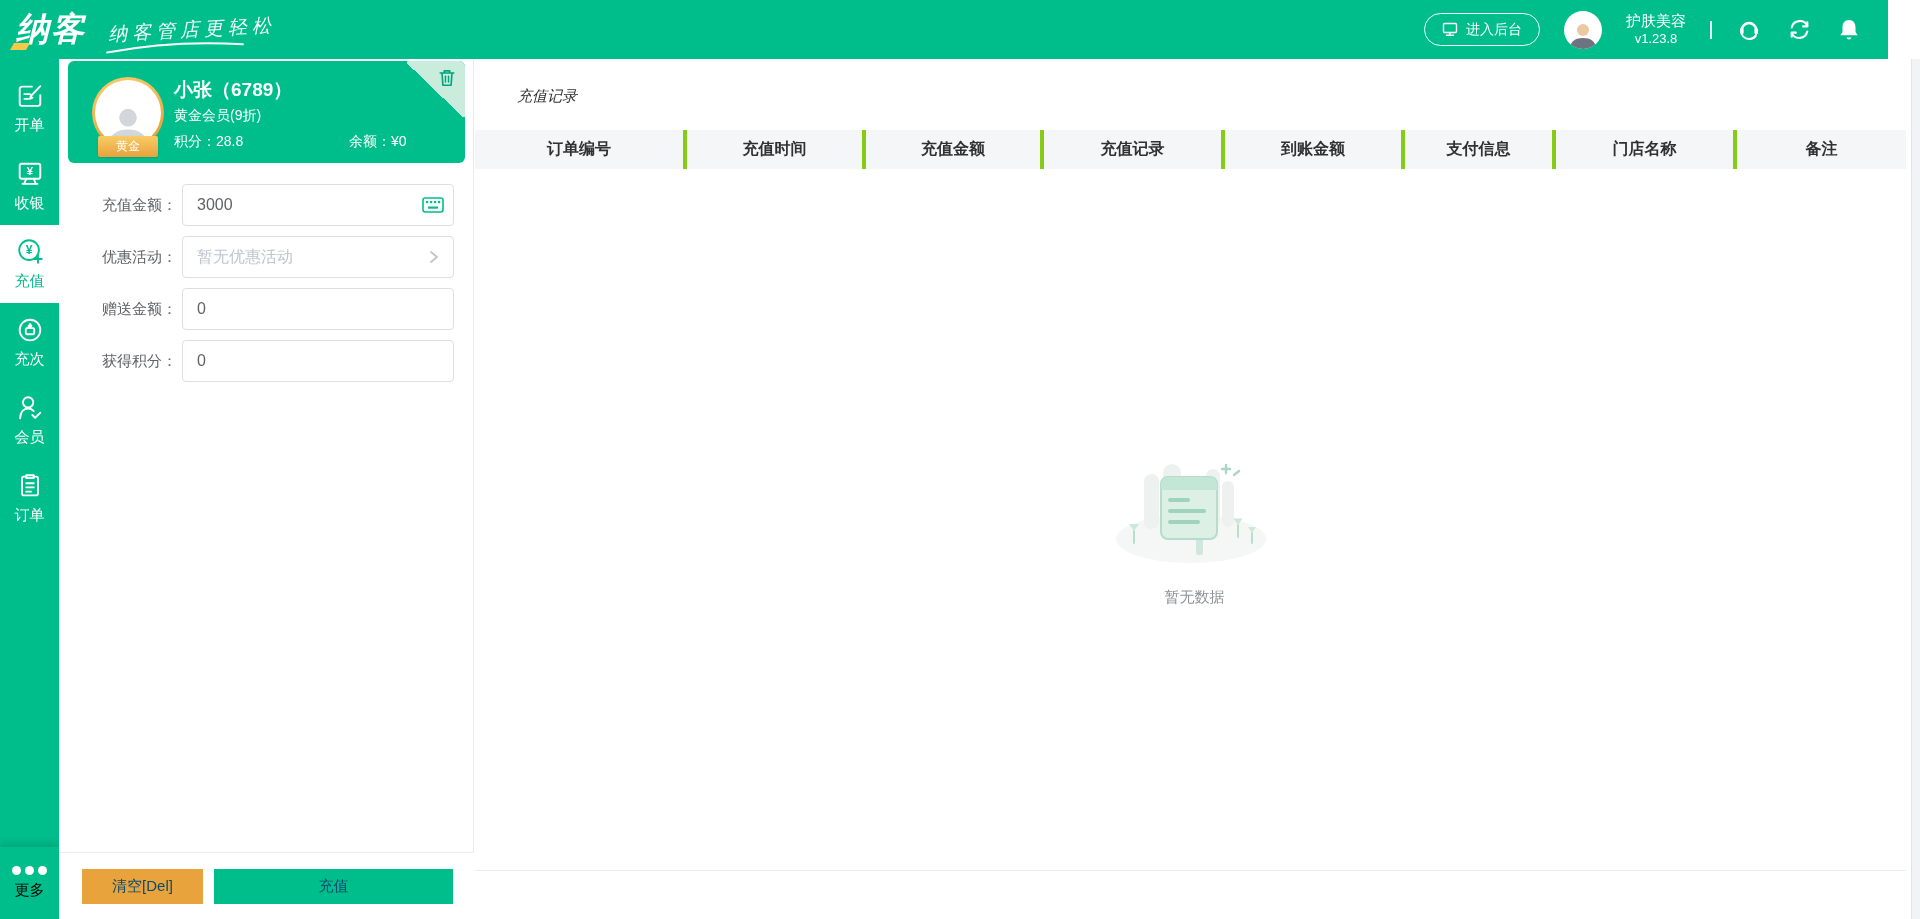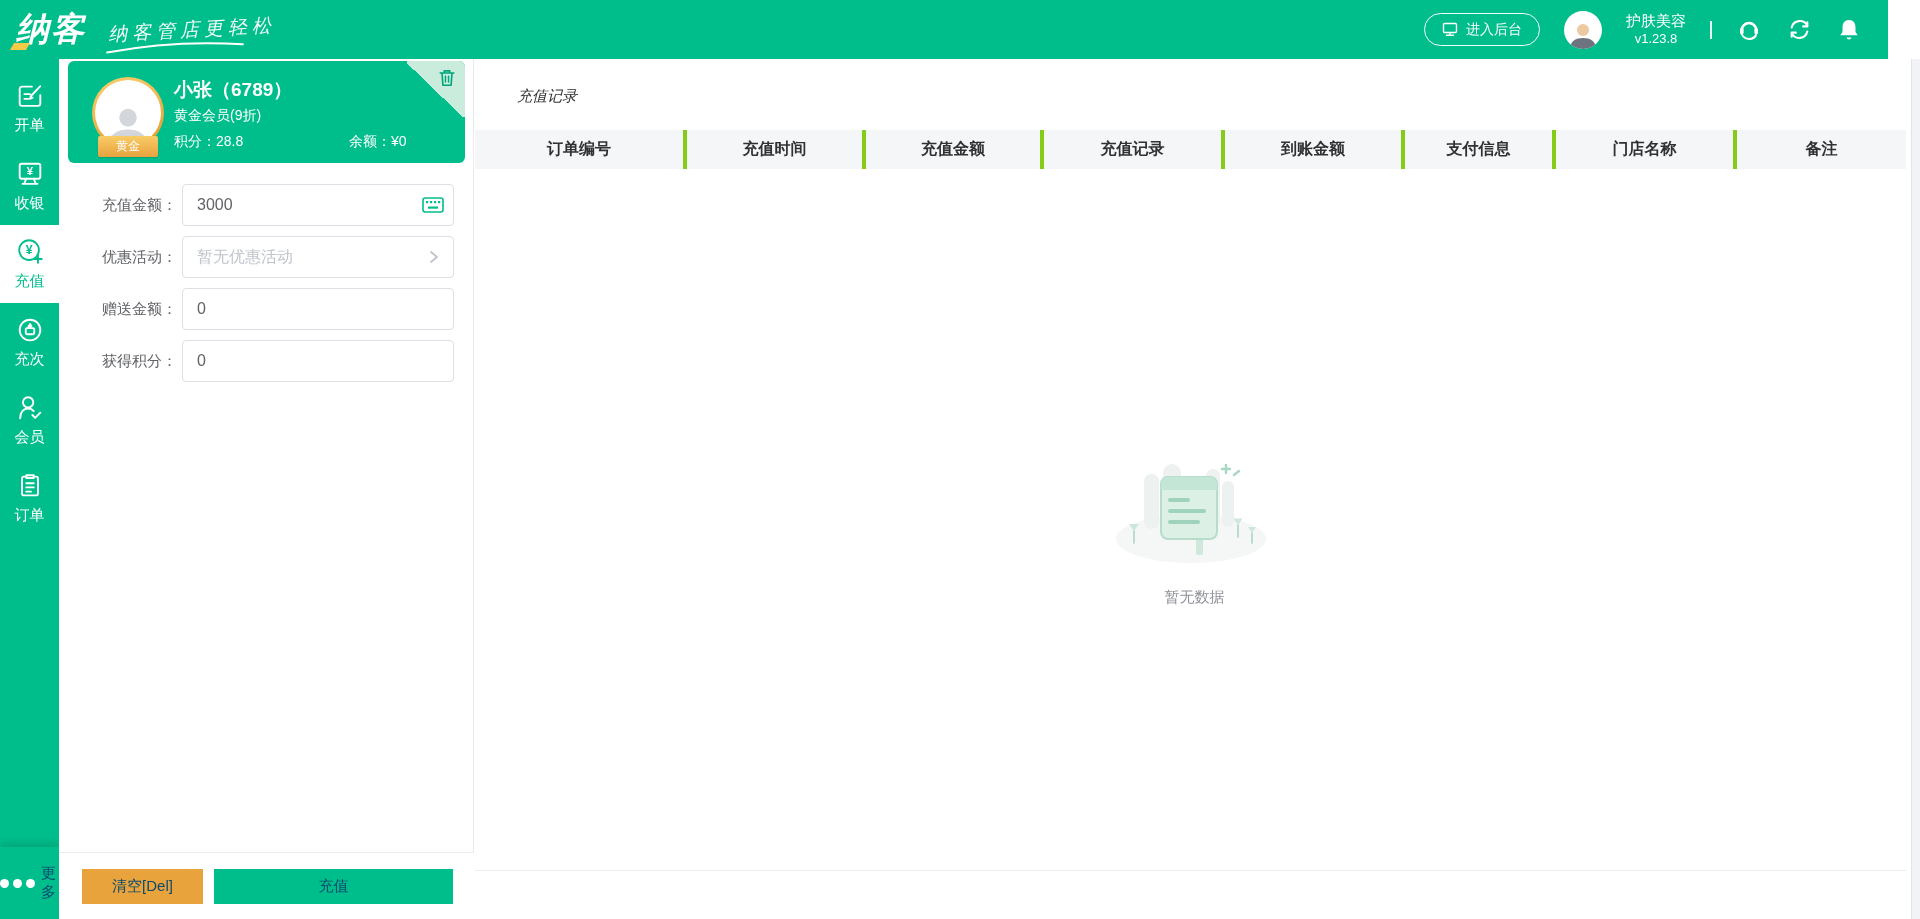--- a/index.html
+++ b/index.html
@@ -31,21 +31,21 @@
   .sidebar{position:absolute;left:0;top:59px;width:59px;height:860px;background:var(--green);
     display:flex;flex-direction:column;align-items:stretch;padding-top:10px;}
   .side-item{height:78px;display:flex;flex-direction:column;align-items:center;justify-content:center;
     gap:5px;color:#fff;font-size:15px;cursor:pointer;}
   .side-item .st{stroke:#fff;fill:none;stroke-width:2;stroke-linecap:round;stroke-linejoin:round;}
   .side-item .ftxt{fill:#fff;font-weight:bold;font-size:12px;}
   .side-item.active{background:#fff;color:var(--green);}
   .side-item.active .st{stroke:var(--green);}
   .side-item.active .ftxt{fill:var(--green);}
   .side-more{position:absolute;left:0;bottom:0;width:59px;height:72px;background:var(--green);
-    display:flex;flex-direction:row;align-items:center;justify-content:center;gap:6px;color:#0c4a6e;
+    display:flex;flex-direction:column;align-items:center;justify-content:center;gap:6px;color:#000000;
     font-size:15px;cursor:pointer;box-shadow:0 -4px 7px rgba(0,60,40,.18);}
   .dots{display:flex;gap:4px;}
   .dots i{width:9px;height:9px;border-radius:50%;background:#fff;}
   
   .left-panel{position:absolute;left:59px;top:59px;width:415px;height:860px;background:#fff;
     border-right:1px solid #e8eaec;}
   .member-card{position:absolute;left:9px;top:2px;width:397px;height:102px;background:var(--green);
     border-radius:6px;color:#fff;overflow:hidden;}
   .avatar-ring{position:absolute;left:24px;top:16px;width:72px;height:72px;border-radius:50%;
     background:linear-gradient(160deg,#f8cf6e,#e39a2e);display:flex;align-items:center;justify-content:center;}

